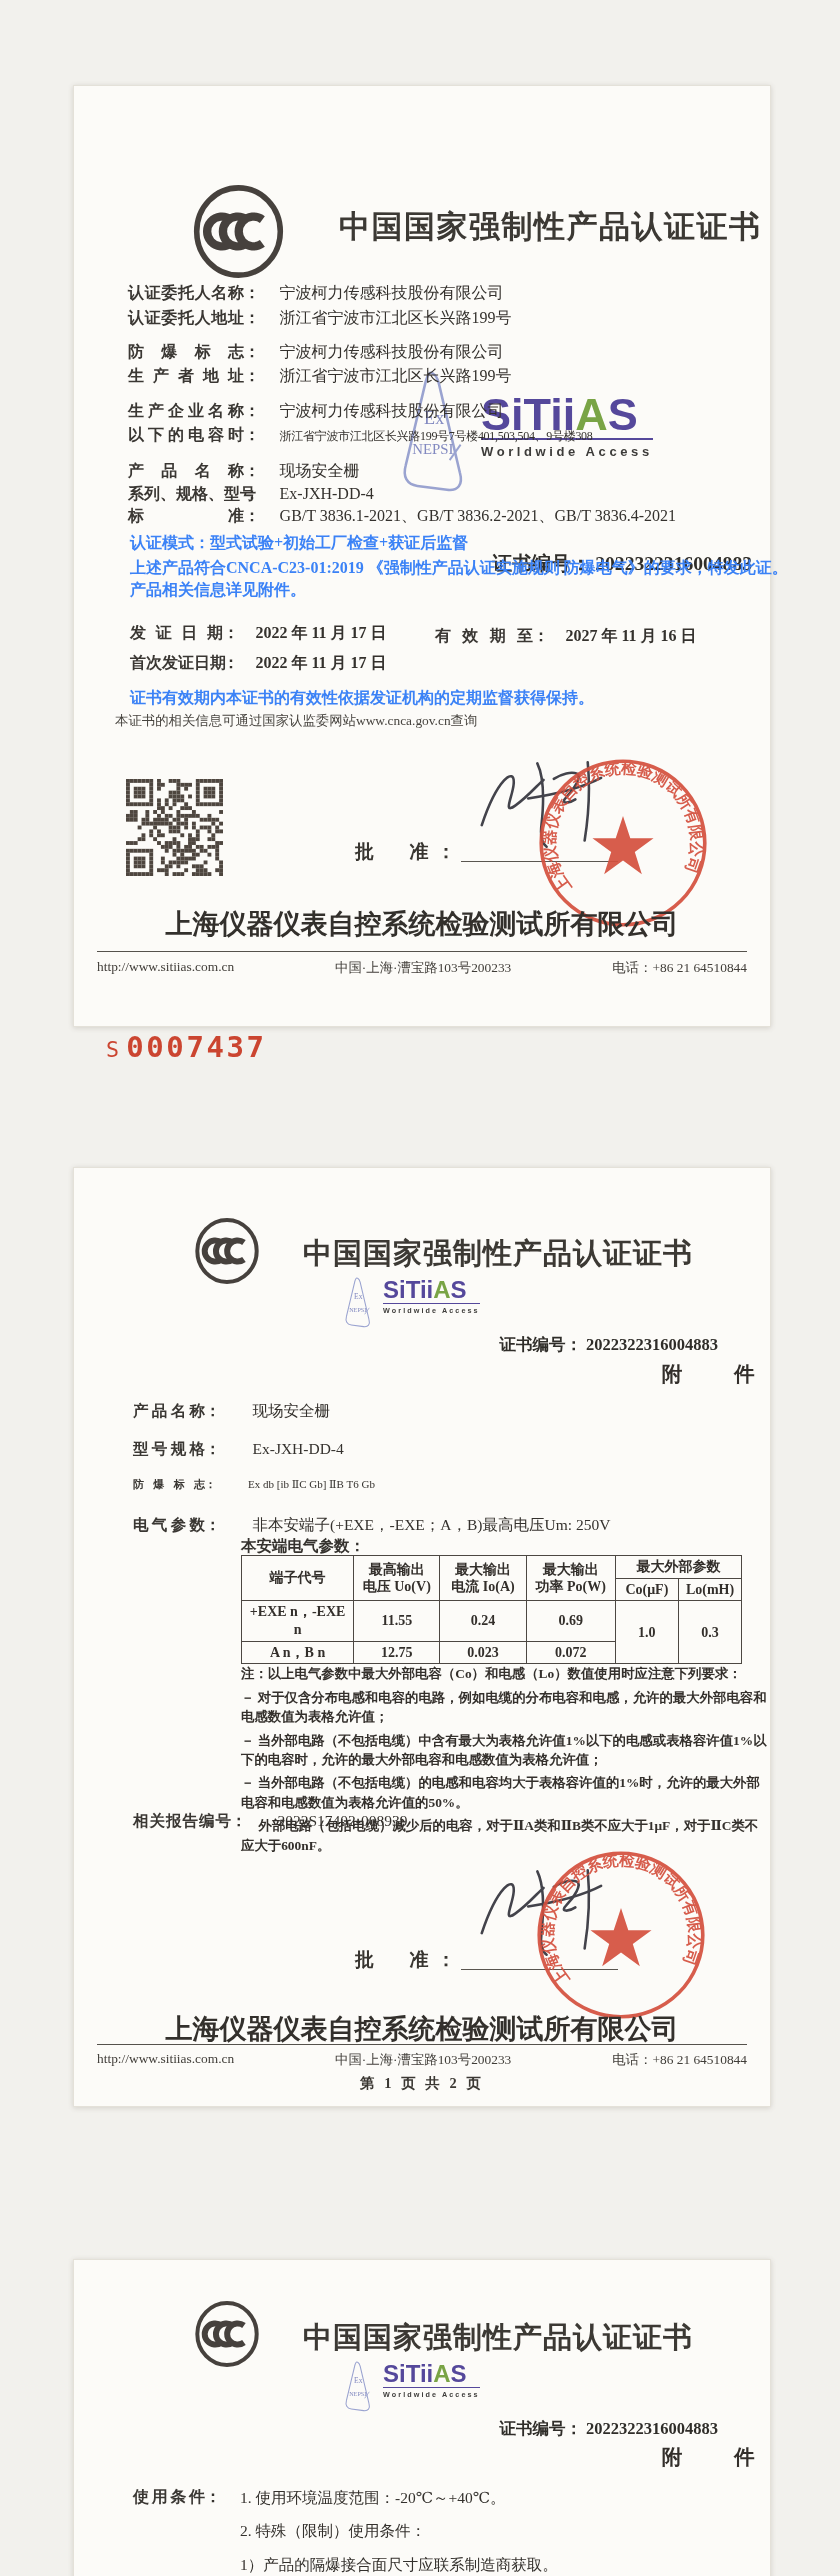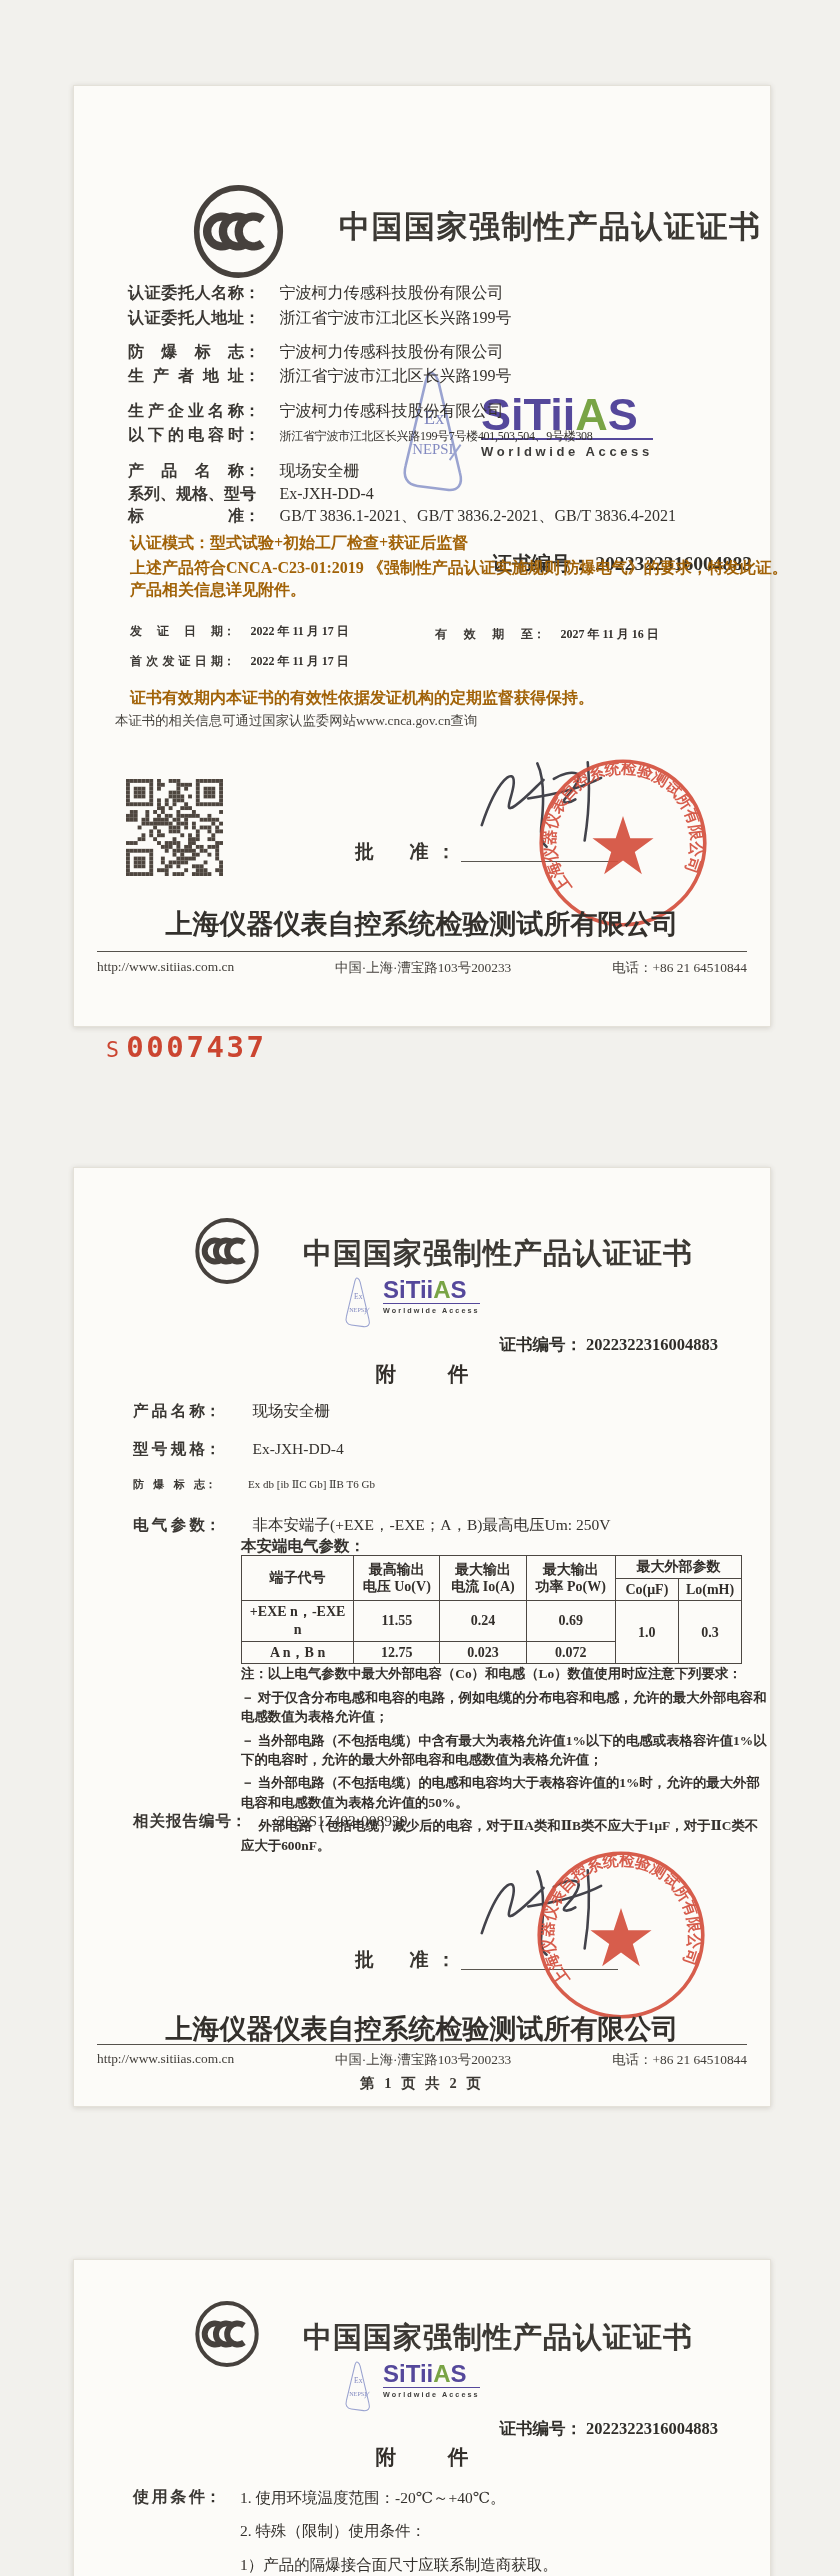--- a/index.html
+++ b/index.html
@@ -14,30 +14,30 @@
   
   .ccc{color:#46413d;}
   .title{font-weight:700;color:#3c3934;white-space:nowrap;}
   .t1{left:265px;top:120px;font-size:31px;letter-spacing:1.5px;}
   .t2{left:229px;top:66px;font-size:29px;letter-spacing:1px;}
   .wordmark{font-family:"Liberation Sans","DejaVu Sans",sans-serif;font-weight:700;color:#55489b;line-height:.95;}
   .wordmark .ga{color:#79a445;}
   .wm-rule{border-bottom:2.1px solid #55489b;margin-top:1px;}
   .tagline{font-family:"Liberation Sans","DejaVu Sans",sans-serif;font-weight:700;color:#3d3c3a;white-space:nowrap;}
   .certno{font-weight:700;white-space:nowrap;color:#2f2d29;}
-  .attach{font-weight:700;color:#332f2b;letter-spacing:15.5px;text-indent:15.5px;width:100%;text-align:center;}
+  .attach{font-weight:700;color:#332f2b;letter-spacing:15.5px;text-indent:15.5px;width:100%;text-align:right;}
   
   .fld{position:absolute;white-space:nowrap;font-size:16px;}
   .lbl{display:inline-block;text-align:justify;text-align-last:justify;font-weight:700;color:#3a3733;vertical-align:top;}
   .w225{width:116px;} .w140{width:72px;} .w190{width:98px;}
   .cl{font-weight:700;}
   .val{margin-left:19.6px;font-weight:500;color:#34312d;}
   .cond{font-size:12px;letter-spacing:-0.3px;}
-  .para{position:absolute;font-weight:600;color:#a16207;white-space:nowrap;}
-  .dl{position:absolute;font-size:12px;white-space:nowrap;}
+  .para{position:absolute;font-weight:600;color:#3b82f6;white-space:nowrap;}
+  .dl{position:absolute;font-size:16px;white-space:nowrap;}
   .dl .val{font-weight:600;margin-left:12.4px;}
   .smallnote{position:absolute;font-size:13.4px;font-weight:500;color:#47443f;white-space:nowrap;}
   
   table.elec{border-collapse:collapse;font-size:14px;font-weight:600;color:#332f2b;}
   table.elec th,table.elec td{border:1px solid #4c4742;text-align:center;padding:2.1px 4.1px;font-weight:600;line-height:1.25;}
   
   .notes{position:absolute;font-size:13.4px;font-weight:600;color:#34302c;line-height:1.45;}
   .notes div{margin-bottom:4.1px;}
   .indent{text-indent:17.5px;}
   

